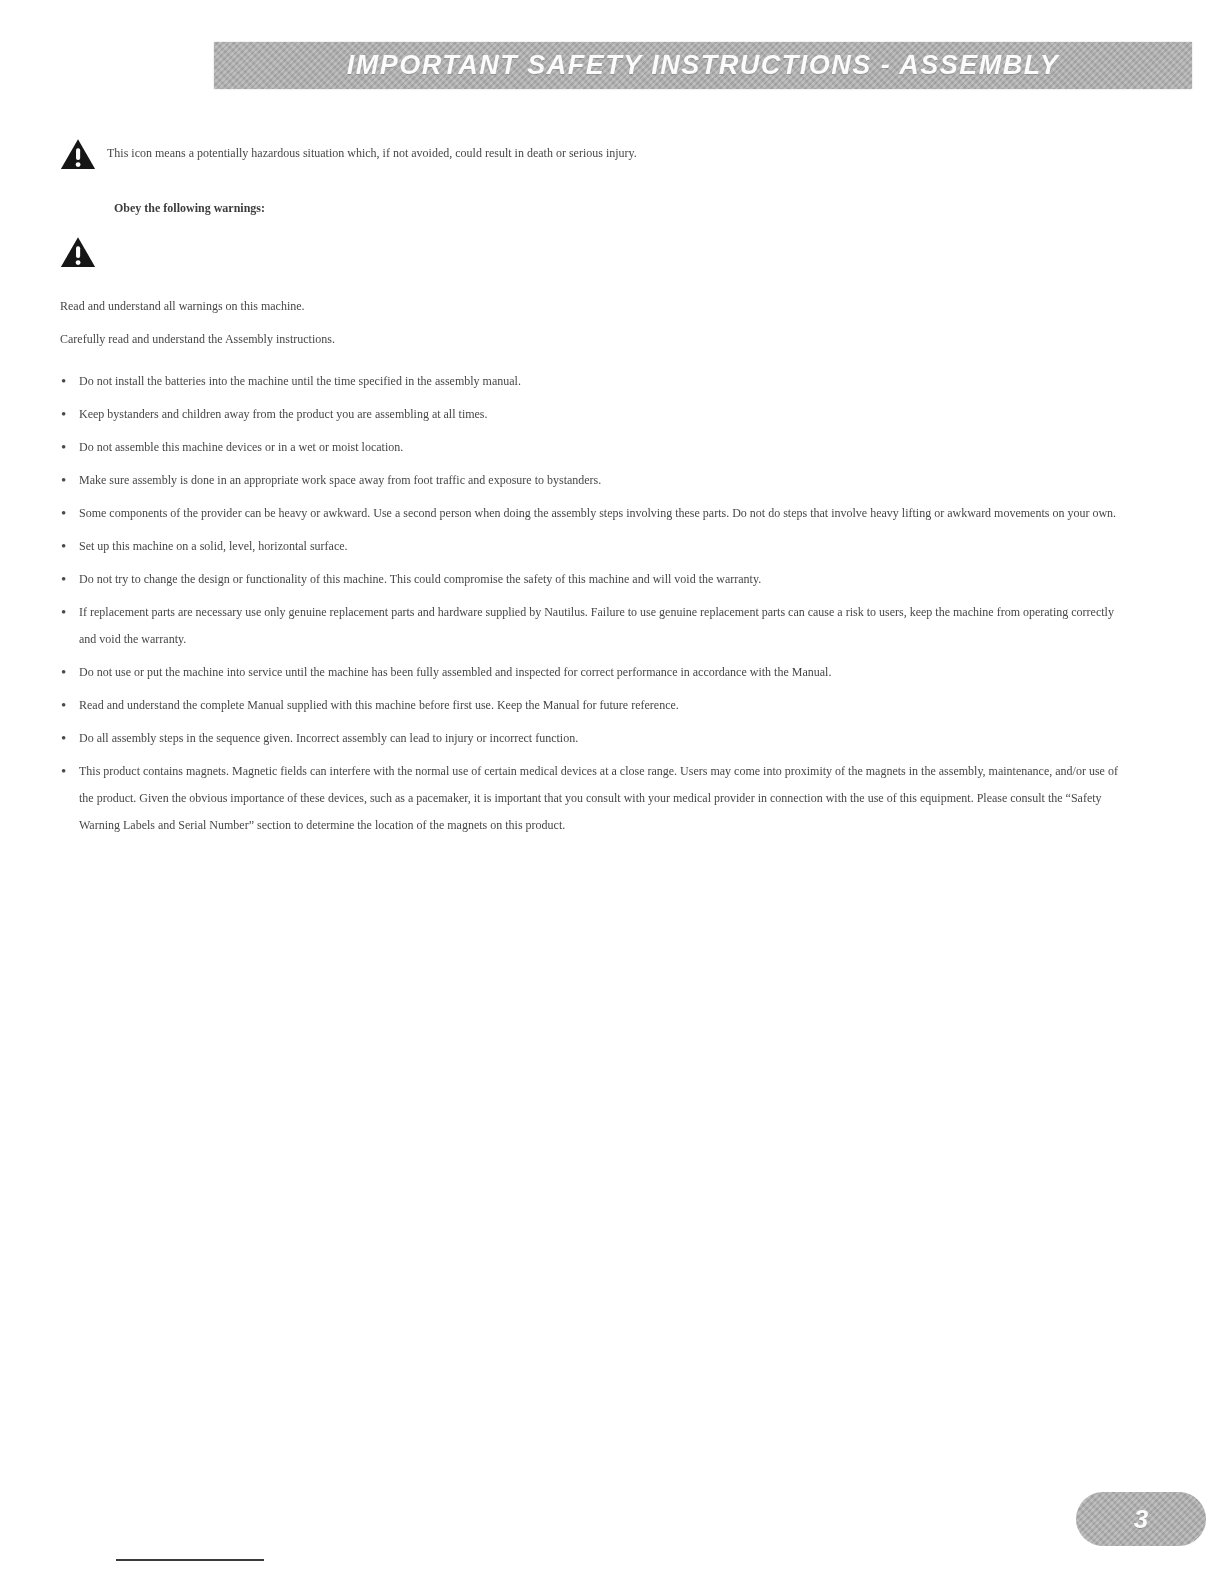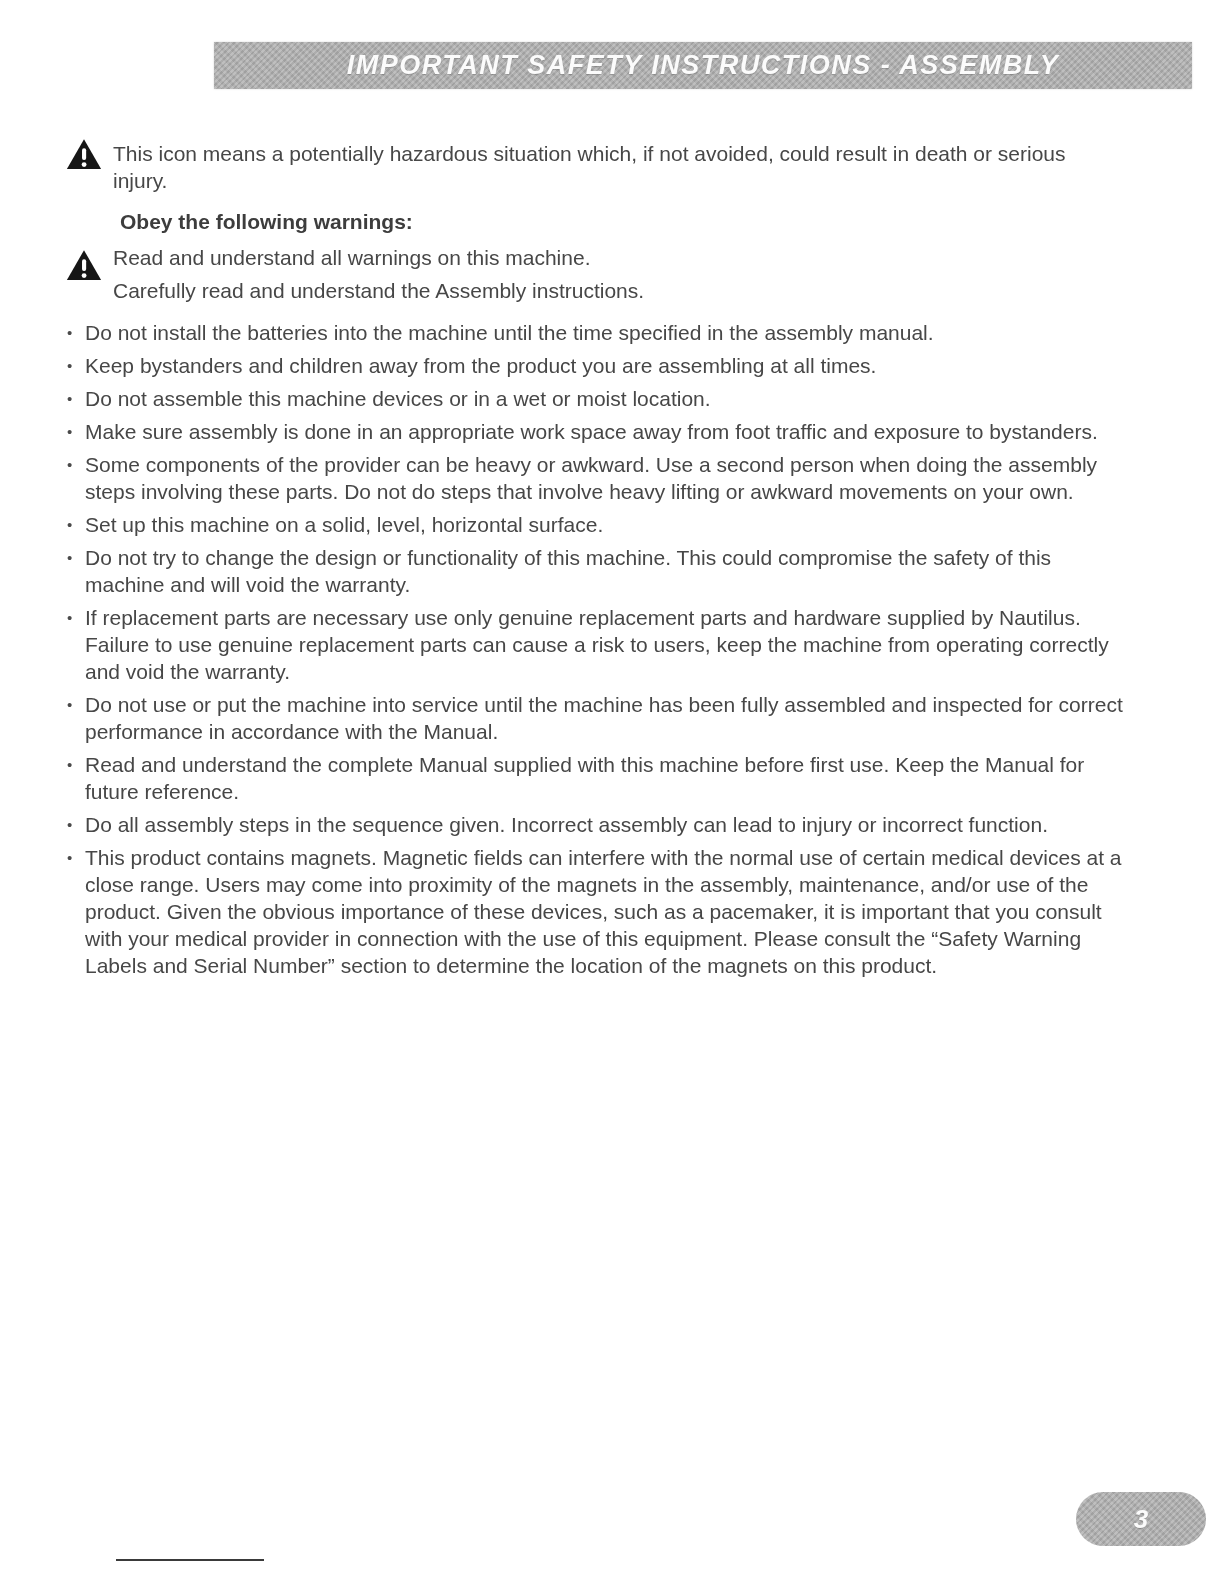--- a/index.html
+++ b/index.html
@@ -30,40 +30,41 @@
     font-weight: bold;
     font-style: italic;
     letter-spacing: 1.5px;
     text-shadow: 0 1px 1px rgba(90,90,90,0.35);
     white-space: nowrap;
   }
 
   
   .content {
     position: absolute;
-    left: 66px; top: 136px;
+    left: 60px; top: 136px;
     width: 1058px;
-    font-size: 21px;
+    font-size: 12px;
     line-height: 27px;
+    font-family: Liberation Serif, serif;
   }
 
   .icon-row { display: flex; gap: 11px; align-items: flex-start; }
   .icon-row .warning-icon { flex: 0 0 36px; margin-top: 2px; }
   .icon-row p { padding-top: 4px; }
 
   .hazard-row { margin-bottom: 14px; }
 
   .obey-heading {
     margin-left: 54px;
     font-weight: bold;
     color: #3d3d3d;
     margin-bottom: 6px;
   }
 
-  .read-row { margin-bottom: 12px; }
+  .read-row { margin-bottom: 12px; flex-direction: column; }
   .read-row .lines p { line-height: 33px; padding-top: 0; }
   .read-row .warning-icon { margin-top: 8px; }
 
   ul.warnings { list-style: none; }
   ul.warnings li {
     position: relative;
     padding-left: 19px;
     margin-bottom: 6px;
   }
   ul.warnings li::before {

